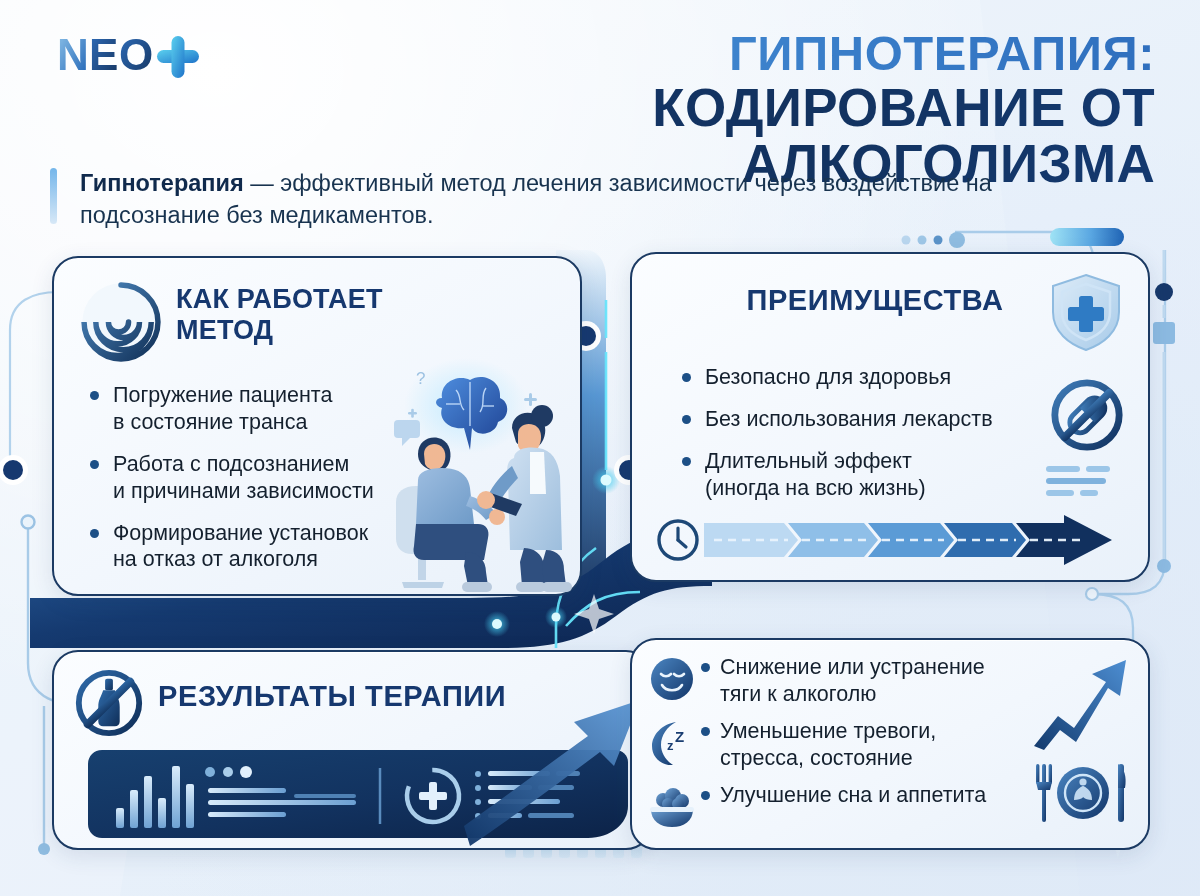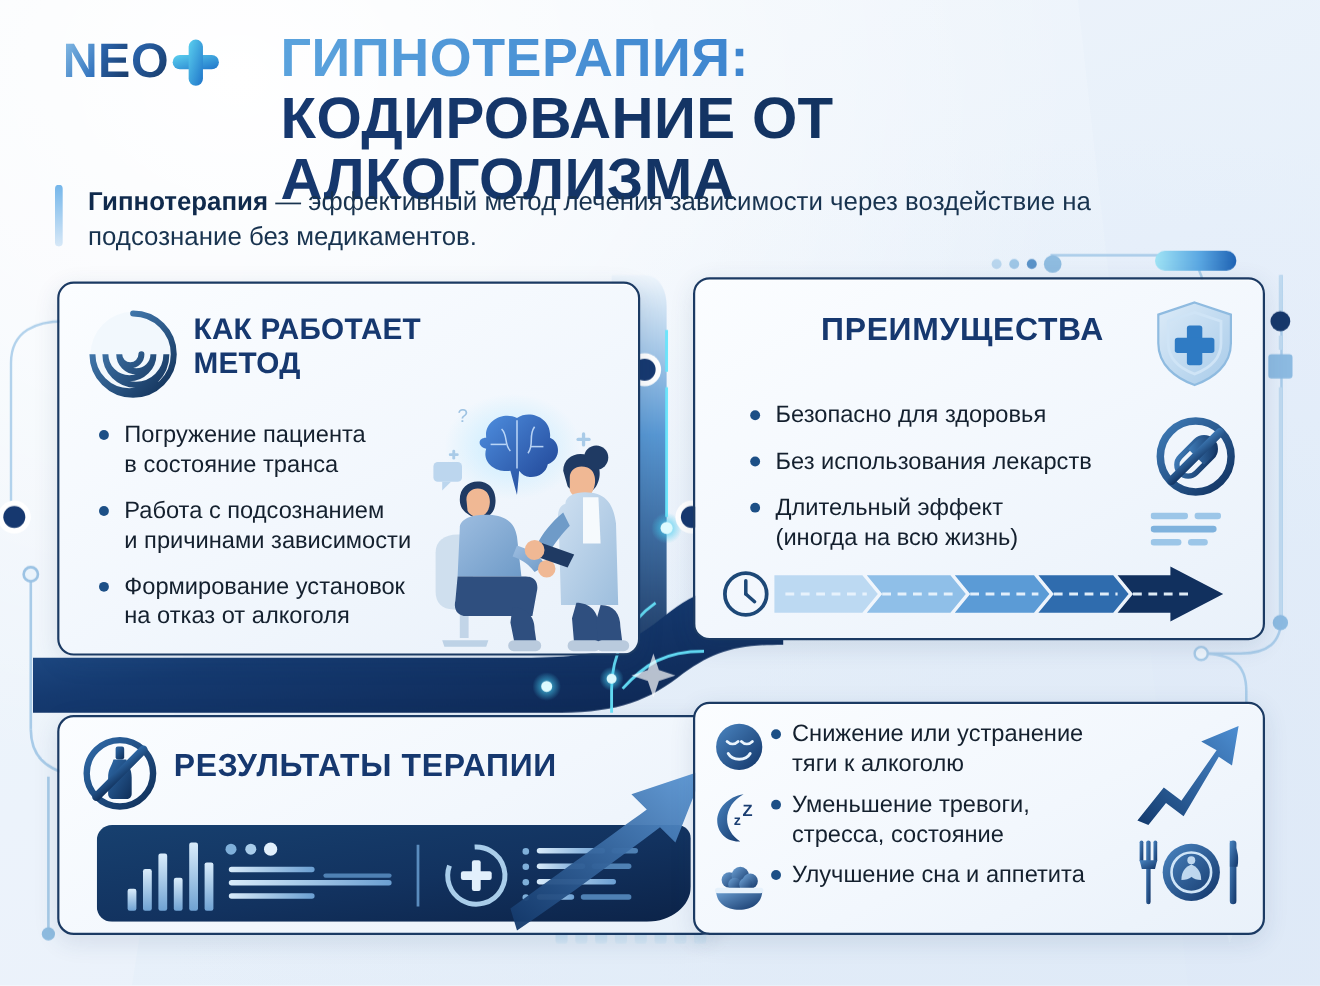--- a/index.html
+++ b/index.html
@@ -10,41 +10,41 @@
       radial-gradient(ellipse at 18% 8%, #ffffff 0%, rgba(255,255,255,0) 55%),
       radial-gradient(ellipse at 85% 92%, #dfeaf7 0%, rgba(223,234,247,0) 60%),
       linear-gradient(160deg,#f4f8fc 0%,#eaf2fb 45%,#e3edf8 100%);
     overflow:hidden; position:relative;
   }
   .stage { position:absolute; inset:0; }
   svg.layer { position:absolute; inset:0; width:1200px; height:896px; pointer-events:none; }
 
   
   .logo { position:absolute; left:57px; top:30px; width:200px; height:52px; }
-  .title-wrap { position:absolute; left:255px; top:28px; width:900px; text-align:left; }
+  .title-wrap { position:absolute; left:255px; top:28px; width:900px; text-align:right; }
   .t1 {
     font-size:49px; font-weight:bold; letter-spacing:.5px; line-height:1.05;
     background:linear-gradient(92deg,#5ba3dd 0%,#3f86cf 45%,#2f6fbe 100%);
     -webkit-background-clip:text; background-clip:text; color:transparent;
   }
   .t2 {
     font-size:53px; font-weight:bold; letter-spacing:.3px; line-height:1.05;
     margin-top:1px; color:#16386f;
     background:linear-gradient(92deg,#16386f 0%,#12325f 60%,#14396f 100%);
     -webkit-background-clip:text; background-clip:text; color:transparent;
   }
   .lede { position:absolute; left:80px; top:168px; width:1000px; }
   .lede-bar { position:absolute; left:50px; top:168px; width:7px; height:56px;
     border-radius:4px; background:linear-gradient(180deg,#74b6ea,#d7e8f7); }
   .lede p { font-size:23.5px; line-height:1.36; color:#18334f; }
   .lede b { font-weight:bold; color:#102a4c; }
 
   
   .card {
-    position:absolute; border-radius:15px;
+    position:absolute; border-radius:26px;
     background:linear-gradient(152deg,#fbfdff 0%,#f2f7fd 55%,#e9f1fa 100%);
     border:2.3px solid #1b3a63;
     box-shadow:0 6px 22px rgba(30,64,110,.12), inset 0 1px 0 rgba(255,255,255,.9);
   }
   #card-method { left:52px;  top:256px; width:530px; height:340px; }
   #card-adv    { left:630px; top:252px; width:520px; height:330px; }
   #card-res    { left:52px;  top:650px; width:600px; height:200px; }
   #card-out    { left:630px; top:638px; width:520px; height:212px; }
 
   .card-title { font-size:27px; font-weight:bold; color:#16386f; line-height:1.14; letter-spacing:.2px; }

